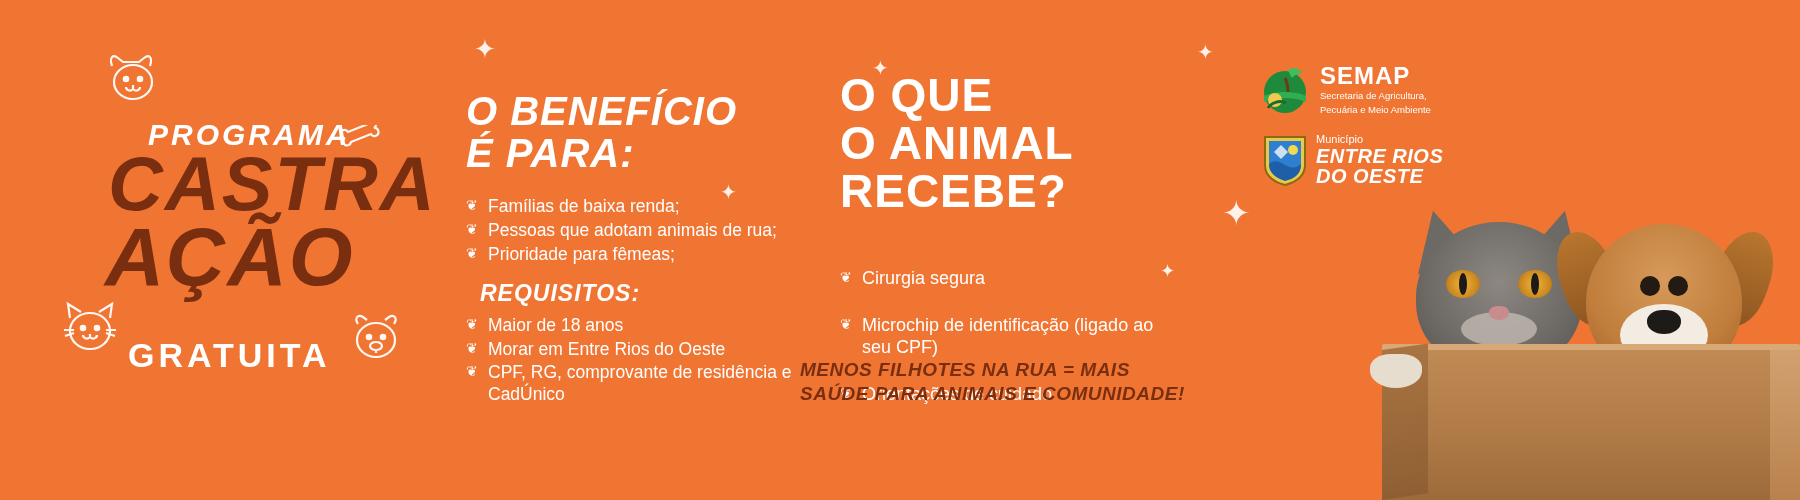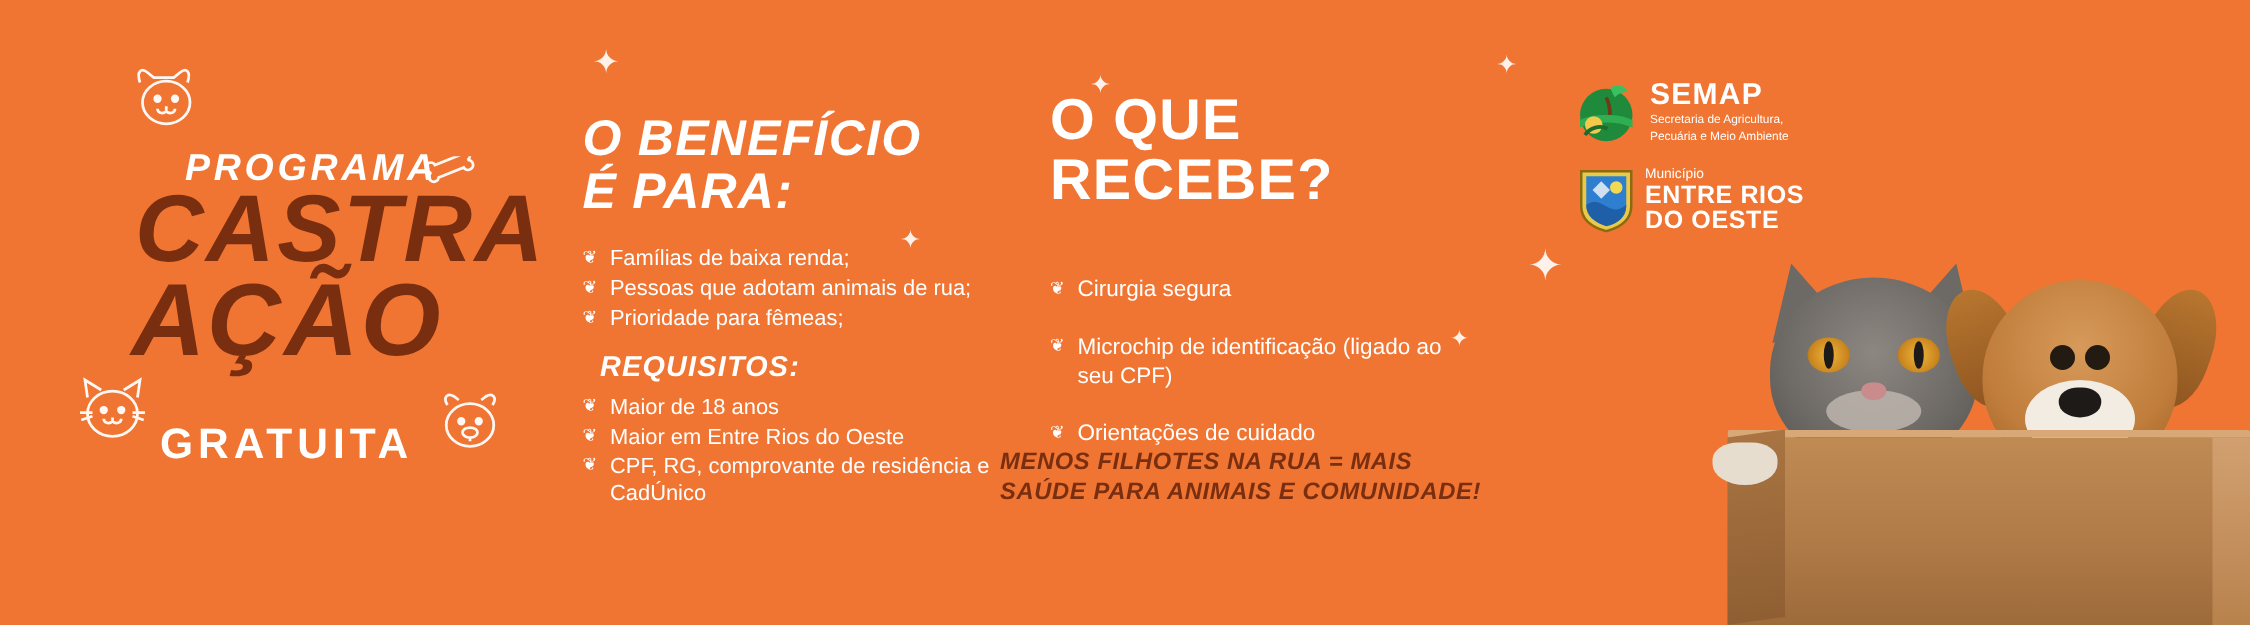--- a/index.html
+++ b/index.html
@@ -224,20 +224,21 @@
     font-size: 11px;
     line-height: 1;
     margin-bottom: 1px;
   }
   .city-text .city-name {
     color: #ffffff;
     font-weight: 900;
     font-size: 20px;
     line-height: 1.02;
     letter-spacing: .5px;
+    font-style: italic;
   }
 
   
   .photo {
     position: absolute;
     right: 0;
     bottom: 0;
     width: 440px;
     height: 300px;
   }
@@ -461,32 +462,33 @@
 
     <div class="req-title">REQUISITOS:</div>
 
     <ul class="list">
       <li>
         <span class="paw">❦</span>
         <span>Maior de 18 anos</span>
       </li>
       <li>
         <span class="paw">❦</span>
-        <span>Maior em Entre Rios do Oeste</span>
+        <span>Morar em Entre Rios do Oeste</span>
       </li>
       <li>
         <span class="paw">❦</span>
         <span>CPF, RG, comprovante de residência e CadÚnico</span>
       </li>
     </ul>
   </div>
 
   <div class="col3">
     <div class="head-big">
       <div>O QUE</div>
+      <div>O ANIMAL</div>
       <div>RECEBE?</div>
     </div>
     <ul class="recv-list">
       <li>
         <span class="paw">❦</span>
         <span>Cirurgia segura</span>
       </li>
       <li>
         <span class="paw">❦</span>
         <span>Microchip de identificação (ligado ao seu CPF)</span>

